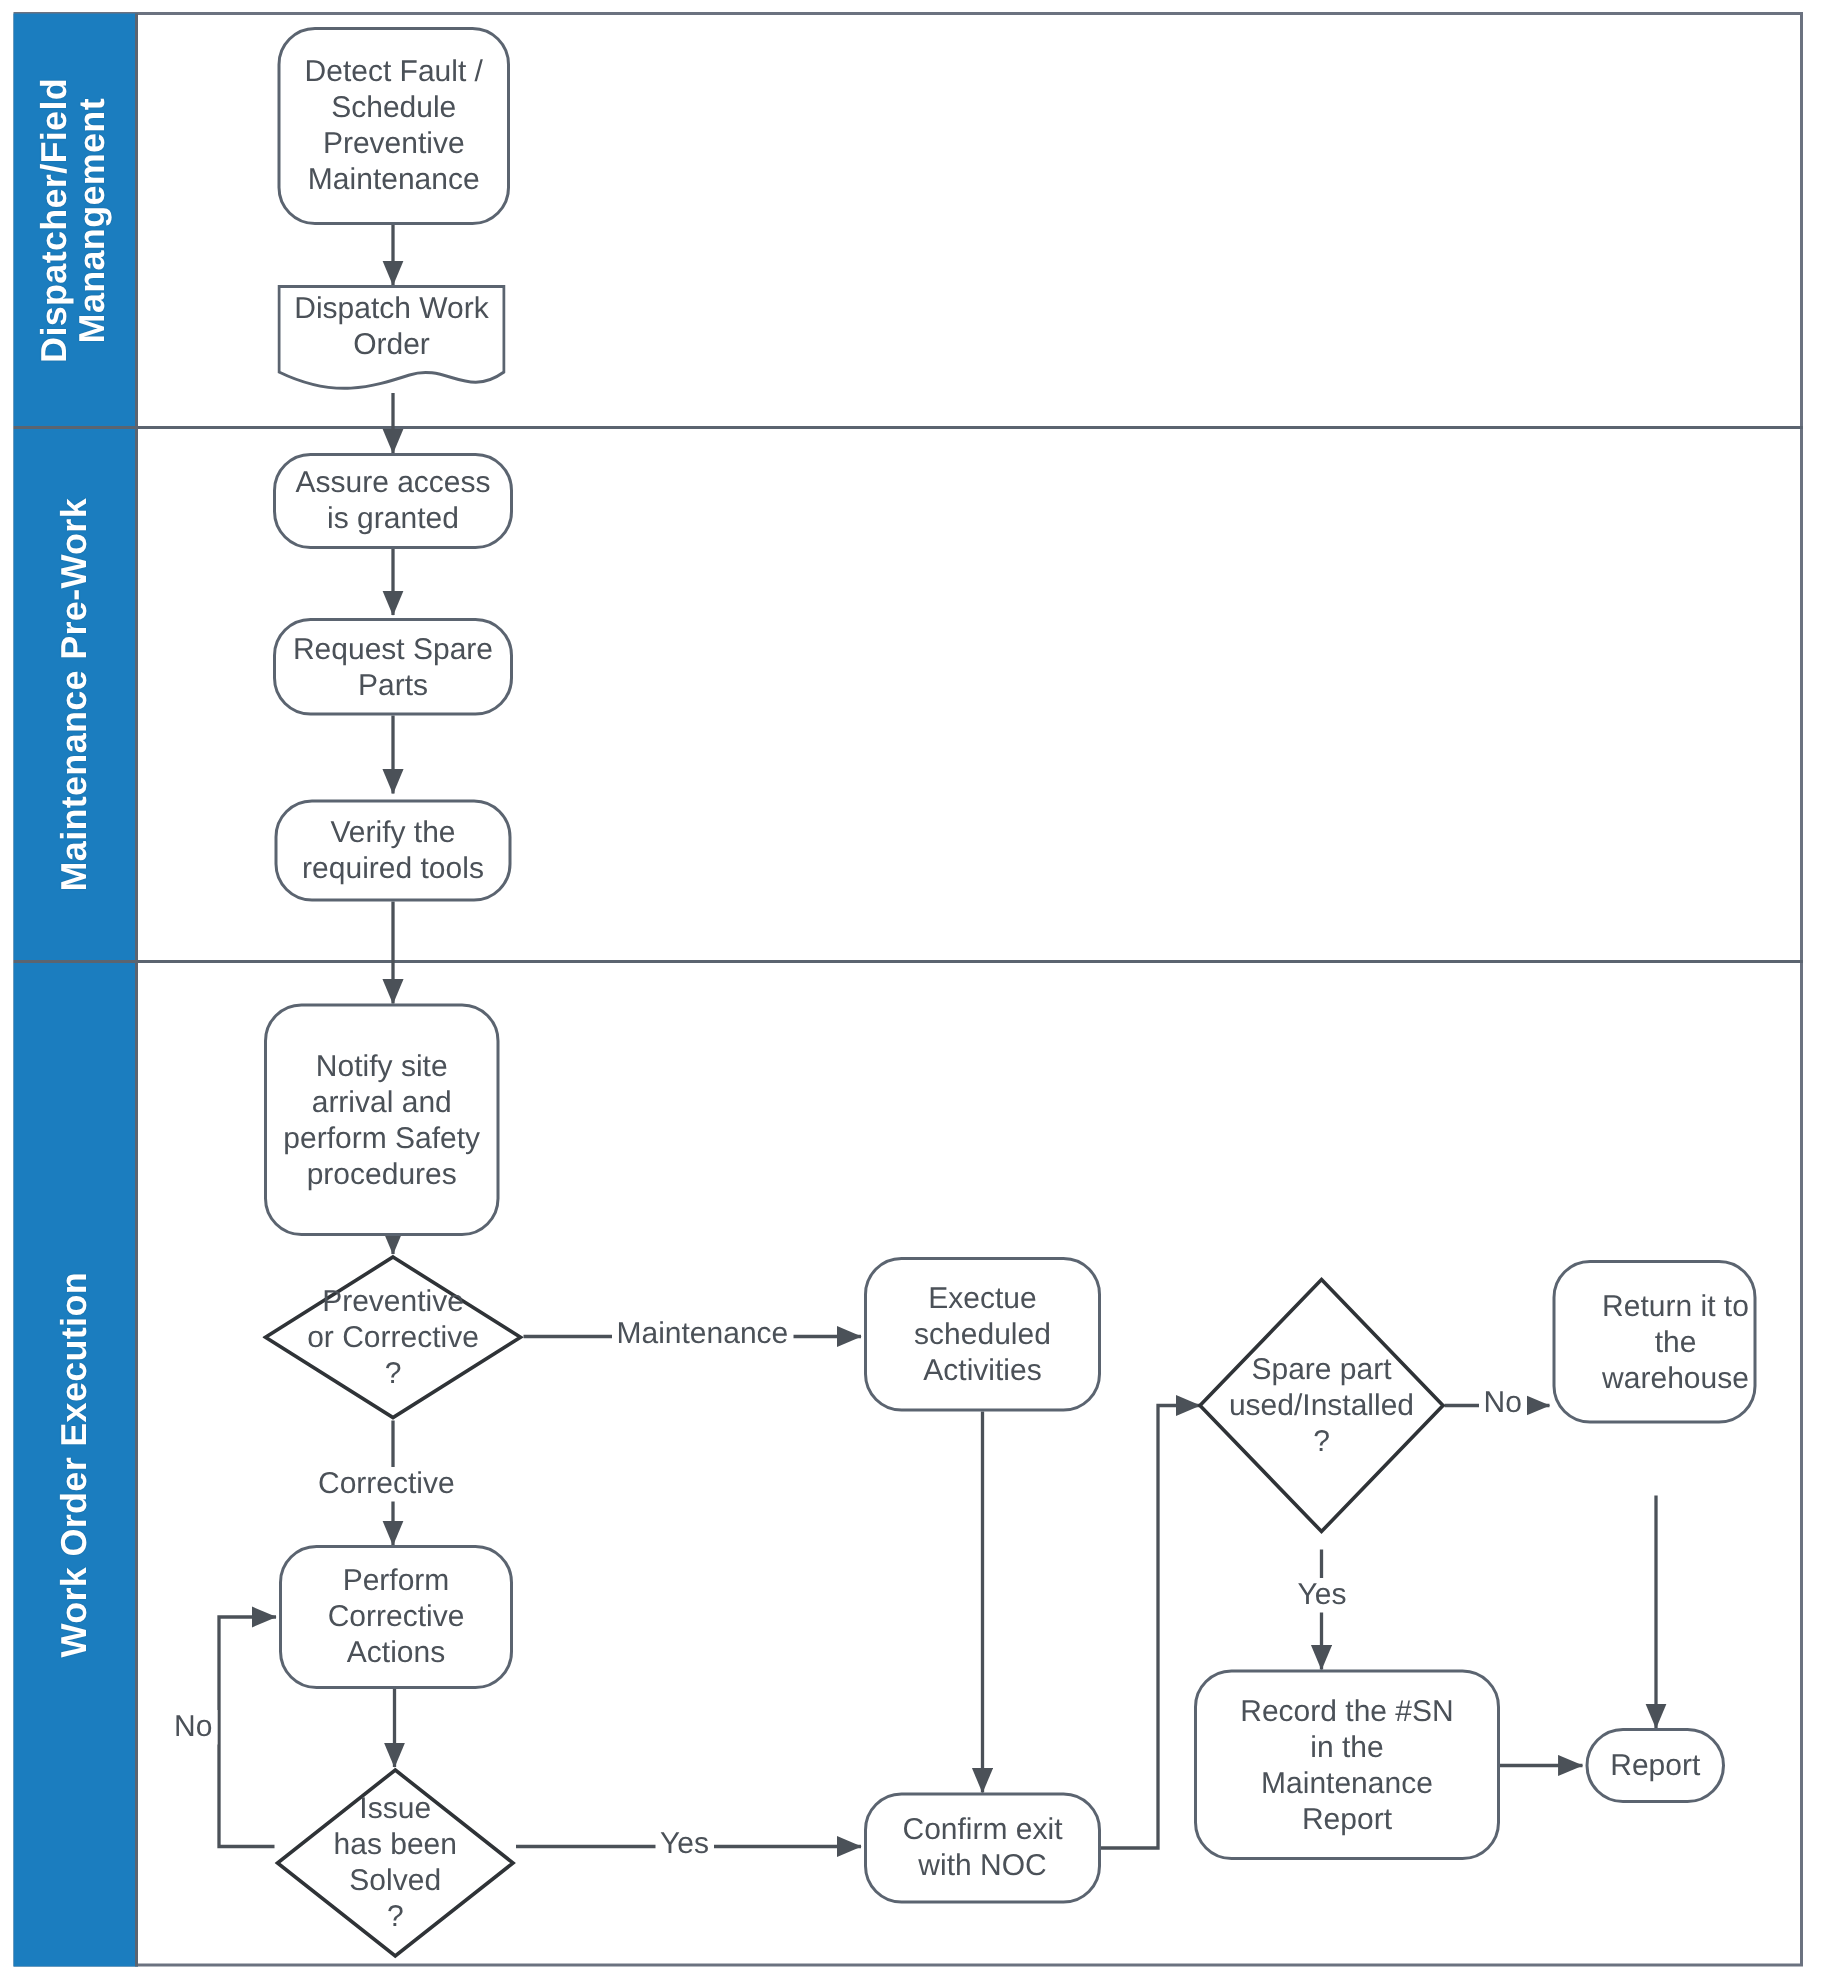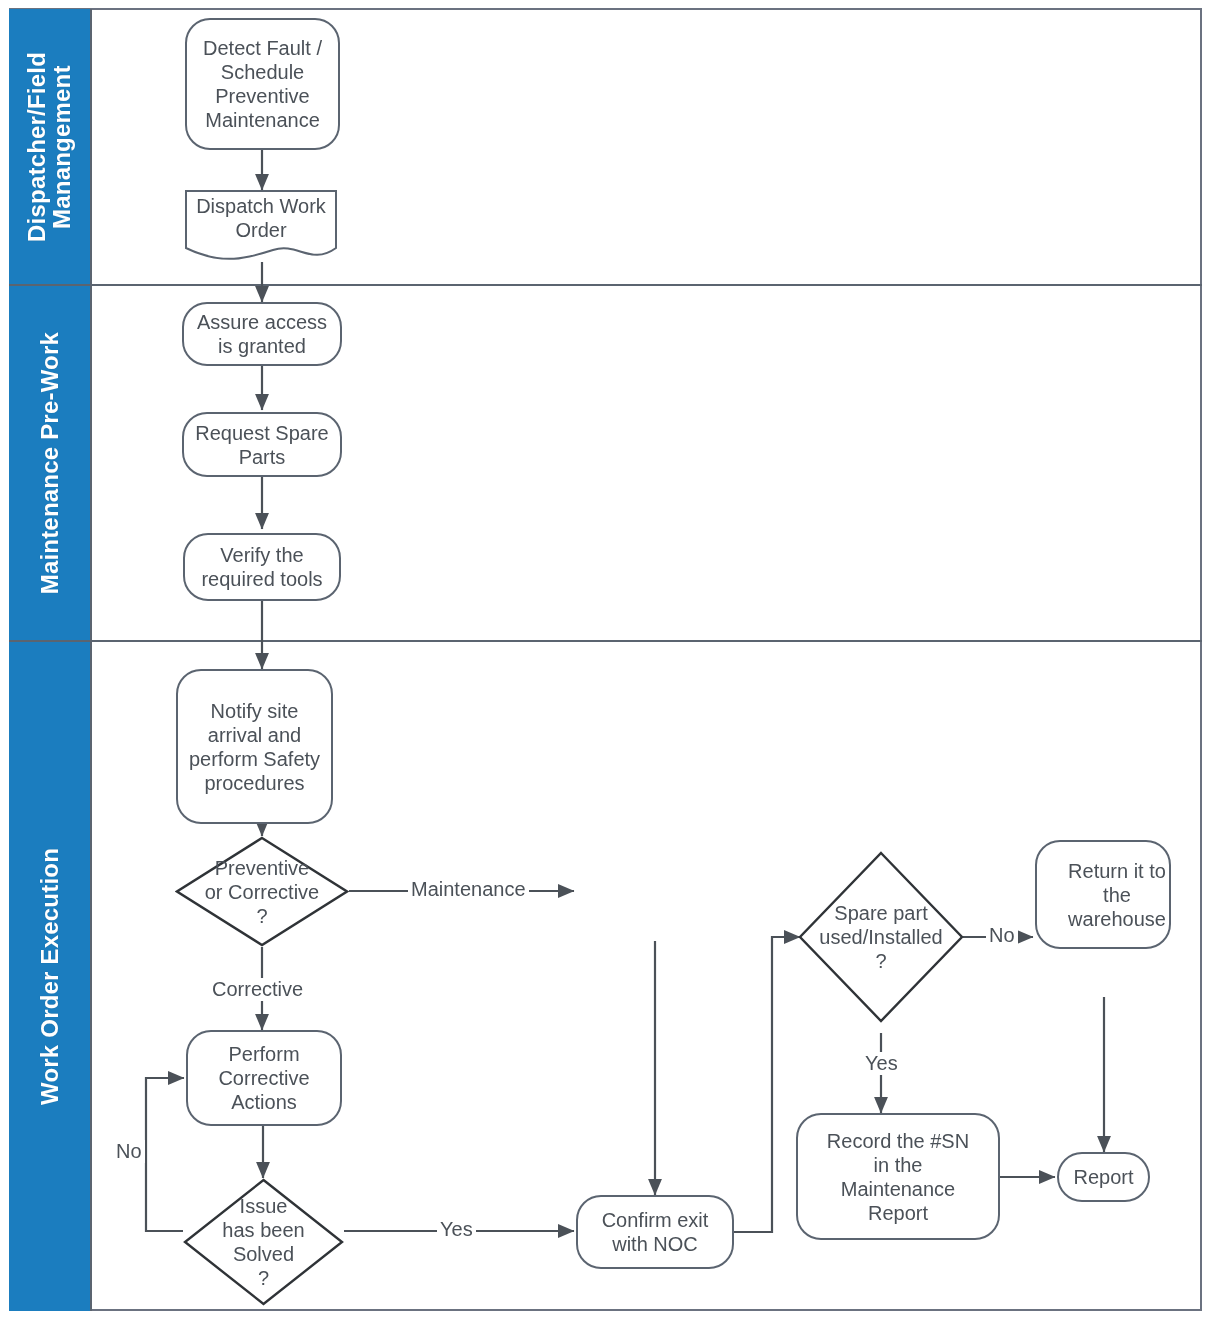--- a/index.html
+++ b/index.html
@@ -240,20 +240,25 @@
 
   <div class="node decision" style="left:175px; top:836px; width:174px; height:111px;">
     <svg class="diamond-shape" viewBox="0 0 174 111" preserveAspectRatio="none">
       <path d="M87,2 L172,55.5 L87,109 L2,55.5 Z" fill="#ffffff" stroke="#2f3337" stroke-width="2.4"></path>
     </svg>
     <span class="diamond-label">Preventive
 or Corrective
 ?</span>
   </div>
 
+  <div class="node process" style="left:576px; top:838px; width:158px; height:103px;">
+    <span>Exectue
+scheduled
+Activities</span>
+  </div>
 
   <div class="node process" style="left:186px; top:1030px; width:156px; height:96px;">
     <span>Perform
 Corrective
 Actions</span>
   </div>
 
   <div class="node decision" style="left:183px; top:1178px; width:161px; height:128px;">
     <svg class="diamond-shape" viewBox="0 0 161 128" preserveAspectRatio="none">
       <path d="M80.5,2 L159,64 L80.5,126 L2,64 Z" fill="#ffffff" stroke="#2f3337" stroke-width="2.4"></path>

